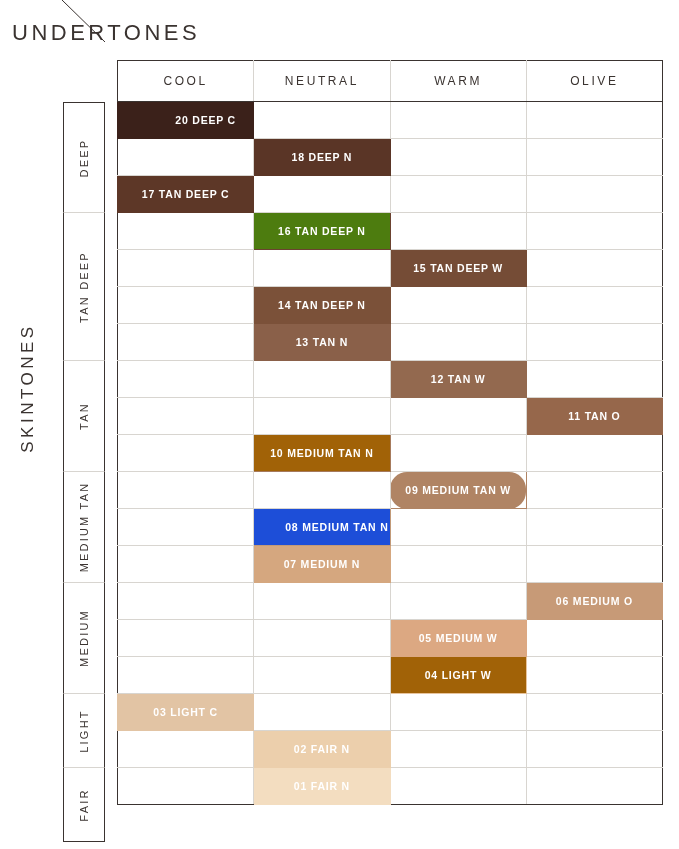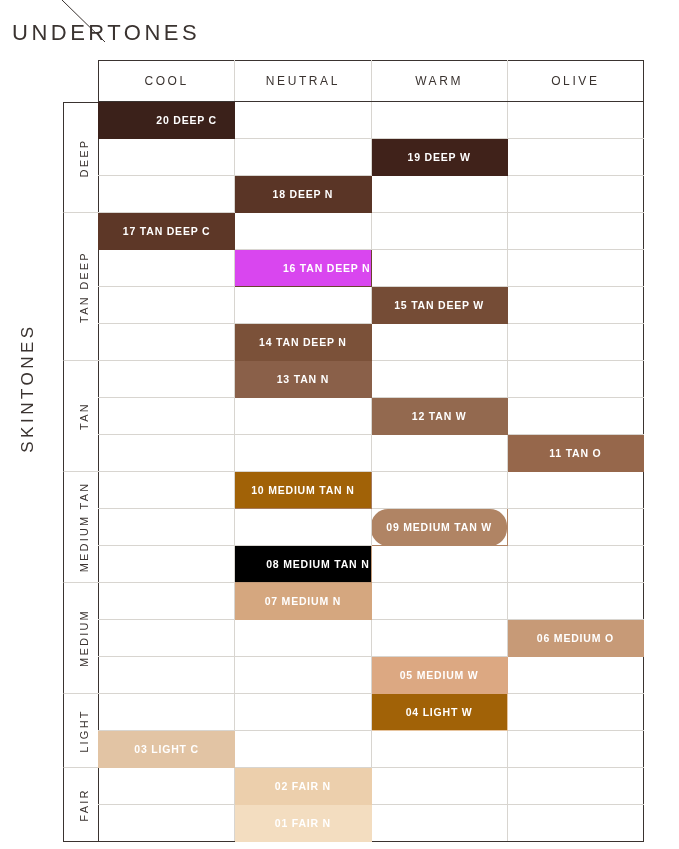--- a/index.html
+++ b/index.html
@@ -44,21 +44,21 @@
     transform: rotate(-90deg);
     font-size: 17px;
     letter-spacing: 3.5px;
     color: #3a3330;
     white-space: nowrap;
   }
 
   
   .grid-wrap {
     position: absolute;
-    left: 98px;
+    left: 117px;
     top: 60px;
     width: 546px;
     height: 764px;
   }
 
   table.matrix {
     border-collapse: collapse;
     width: 546px;
     table-layout: fixed;
   }
@@ -188,45 +188,37 @@
           <tr>
             <td style="background: rgb(59, 33, 26); color: rgb(255, 255, 255); border-color: rgb(59, 33, 26); padding-left: 40px;">
               <span class="swatch-label">20 DEEP C</span>
             </td>
             <td class="empty"></td>
             <td class="empty"></td>
             <td class="empty"></td>
           </tr>
           <tr>
             <td class="empty"></td>
-            <td class="empty"></td>
-            <td style="background: rgb(64, 34, 26); color: rgb(255, 255, 255); border-color: rgb(64, 34, 26);">
-              <span class="swatch-label">19 DEEP W</span>
-            </td>
-            <td class="empty"></td>
-          </tr>
-          <tr>
-            <td class="empty"></td>
             <td style="background: rgb(90, 53, 38); color: rgb(255, 255, 255); border-color: rgb(90, 53, 38);">
               <span class="swatch-label">18 DEEP N</span>
             </td>
             <td class="empty"></td>
             <td class="empty"></td>
           </tr>
           <tr>
             <td style="background: rgb(93, 55, 39); color: rgb(255, 255, 255); border-color: rgb(93, 55, 39);">
               <span class="swatch-label">17 TAN DEEP C</span>
             </td>
             <td class="empty"></td>
             <td class="empty"></td>
             <td class="empty"></td>
           </tr>
           <tr>
             <td class="empty"></td>
-            <td style="background: #d946ef; color: rgb(255, 255, 255); border-color: rgb(107, 66, 48); text-align: right;">
+            <td style="background: #4d7c0f; color: rgb(255, 255, 255); border-color: rgb(107, 66, 48);">
               <span class="swatch-label">16 TAN DEEP N</span>
             </td>
             <td class="empty"></td>
             <td class="empty"></td>
           </tr>
           <tr>
             <td class="empty"></td>
             <td class="empty"></td>
             <td style="background: rgb(117, 76, 54); color: rgb(255, 255, 255); border-color: rgb(117, 76, 54); margin-left: 18px;">
               <span class="swatch-label">15 TAN DEEP W</span>
@@ -276,21 +268,21 @@
           <tr>
             <td class="empty"></td>
             <td class="empty"></td>
             <td style="background: rgb(176, 132, 100); color: rgb(255, 255, 255); border-color: rgb(176, 132, 100); border-radius: 17px;">
               <span class="swatch-label">09 MEDIUM TAN W</span>
             </td>
             <td class="empty"></td>
           </tr>
           <tr>
             <td class="empty"></td>
-            <td style="background: #000000; color: rgb(255, 255, 255); border-color: rgb(194, 154, 120); padding-left: 30px;">
+            <td style="background: #1d4ed8; color: rgb(255, 255, 255); border-color: rgb(194, 154, 120); padding-left: 30px;">
               <span class="swatch-label">08 MEDIUM TAN N</span>
             </td>
             <td class="empty"></td>
             <td class="empty"></td>
           </tr>
           <tr>
             <td class="empty"></td>
             <td style="background: rgb(213, 167, 127); color: rgb(255, 255, 255); border-color: rgb(213, 167, 127);">
               <span class="swatch-label">07 MEDIUM N</span>
             </td>

